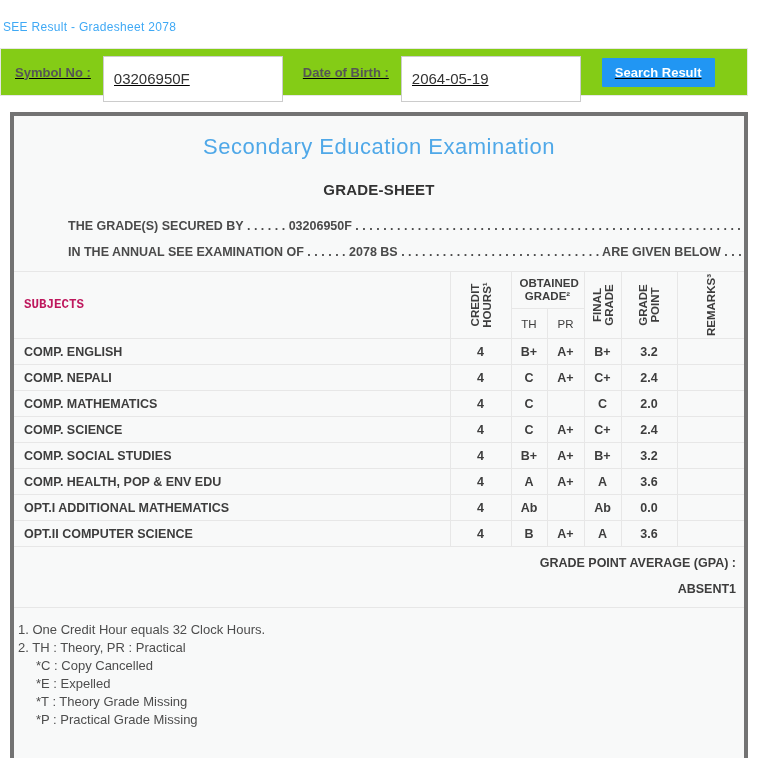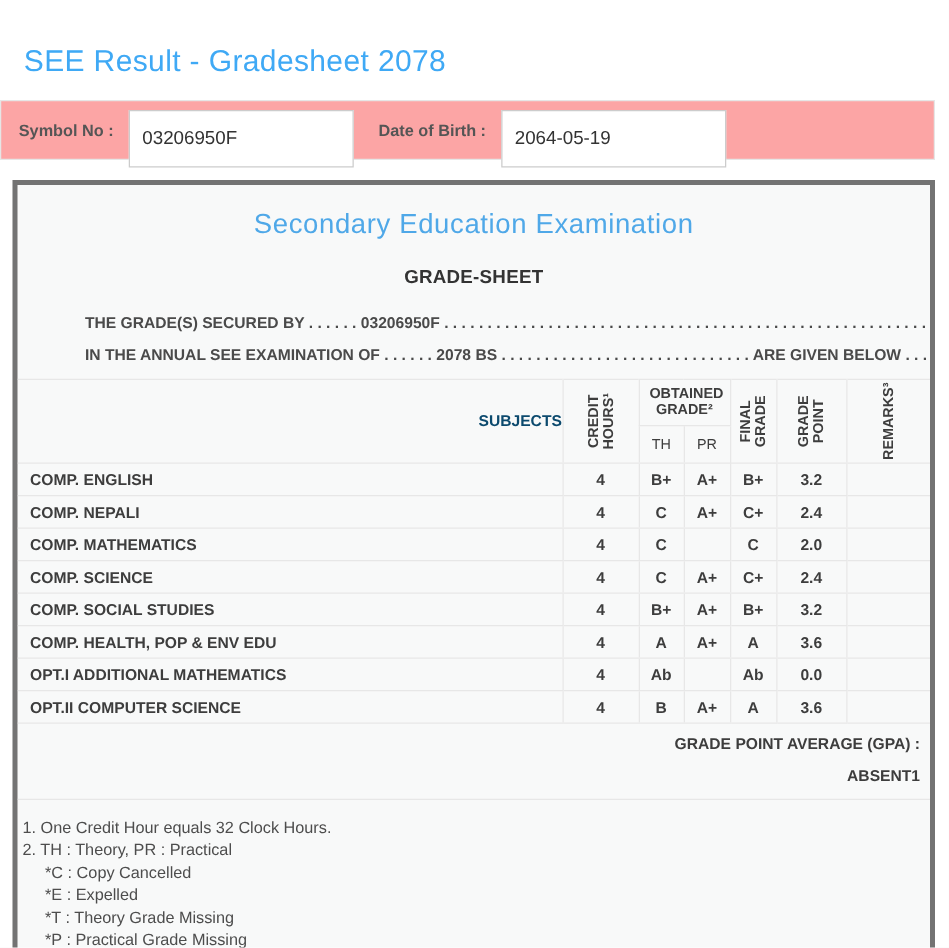--- a/index.html
+++ b/index.html
@@ -4,28 +4,28 @@
 <style>
   html,body { margin:0; padding:0; }
   body {
     width:759px; height:758px; background:#ffffff;
     font-family:"Liberation Sans", sans-serif;
     -webkit-font-smoothing:antialiased;
     overflow:hidden;
   }
   
   .page-title {
-    margin:16px; padding:20px 0 0 3px; height:28px;
-    color:#3FA9F5; font-size:24px; font-weight:normal; letter-spacing:0.3px;
+    margin:0; padding:20px 0 0 3px; height:28px;
+    color:#3FA9F5; font-size:12px; font-weight:normal; letter-spacing:0.3px;
   }
   
   .formbar {
     box-sizing:border-box; margin-right:11px; height:48px;
-    background:#fca5a5; border:1px solid #e6e6e6;
-    display:flex; align-items:center; padding:0 14px;
+    background:#84cc16; border:1px solid #e6e6e6;
+    display:flex; align-items:center; padding:0 14px;text-decoration:underline;
   }
   .flabel { font-size:13px; font-weight:bold; color:#555; white-space:nowrap; }
   .finput {
     box-sizing:border-box; width:180px; height:46px;
     border:1px solid #cccccc; background:#fff; color:#333;
     font-size:15px; padding:0 10px; margin-left:12px;
     font-family:"Liberation Sans", sans-serif;
     margin-top:13px;
   }
   .flabel.second { margin-left:20px; }
@@ -45,21 +45,21 @@
   .sheet-sub   { text-align:center; color:#333; font-weight:bold; font-size:15px; margin-top:21px; letter-spacing:0.2px; }
   .info { margin:15px 0 0 10px; }
   .info-line {
     font-weight:bold; font-size:12.5px; color:#4a4a4a; line-height:26px;
     white-space:nowrap; overflow:hidden; width:680px;margin-left:44px;
   }
   
   table { width:100%; border-collapse:collapse; margin-top:6px; border-top:1px solid #e7e7e7; table-layout:fixed; }
   th, td { border-bottom:1px solid #e7e7e7; padding:0; }
   .bl { border-left:1px solid #e7e7e7; }
-  th.subj-h { text-align:right; padding-left:10px; font-size:12.5px; color:#0c4a6e; font-weight:bold; }
+  th.subj-h { text-align:left; padding-left:10px; font-size:12.5px; color:#be185d; font-weight:bold;font-family:Liberation Mono, monospace; }
   th.og  { height:36px; font-size:11.5px; font-weight:bold; color:#3d3d3d; line-height:13px; padding:0 8px; }
   th.sub { height:29px; font-size:11.5px; font-weight:normal; color:#3d3d3d; text-align:center; }
   th.vcell { position:relative; }
   .rot {
     position:absolute; top:50%; left:50%;
     transform:translate(-50%,-50%) rotate(-90deg);
     width:58px; text-align:center;
     font-size:11.5px; font-weight:bold; color:#3d3d3d; line-height:12px;
   }
   .rot.wide { width:66px; white-space:nowrap; }
@@ -76,20 +76,21 @@
 </head>
 <body>
 
 <h1 class="page-title">SEE Result - Gradesheet 2078</h1>
 
 <div class="formbar">
   <span class="flabel">Symbol No :</span>
   <input class="finput" type="text" value="03206950F" style="">
   <span class="flabel second">Date of Birth :</span>
   <input class="finput" type="text" value="2064-05-19" style="">
+  <button class="fbtn">Search Result</button>
 </div>
 
 <div class="card">
   <div class="sheet-title">Secondary Education Examination</div>
   <div class="sheet-sub">GRADE-SHEET</div>
 
   <div class="info">
     <div class="info-line">THE GRADE(S) SECURED BY . . . . . . 03206950F . . . . . . . . . . . . . . . . . . . . . . . . . . . . . . . . . . . . . . . . . . . . . . . . . . . . . . . .</div>
     <div class="info-line">IN THE ANNUAL SEE EXAMINATION OF . . . . . . 2078 BS . . . . . . . . . . . . . . . . . . . . . . . . . . . . . ARE GIVEN BELOW . . .</div>
   </div>

